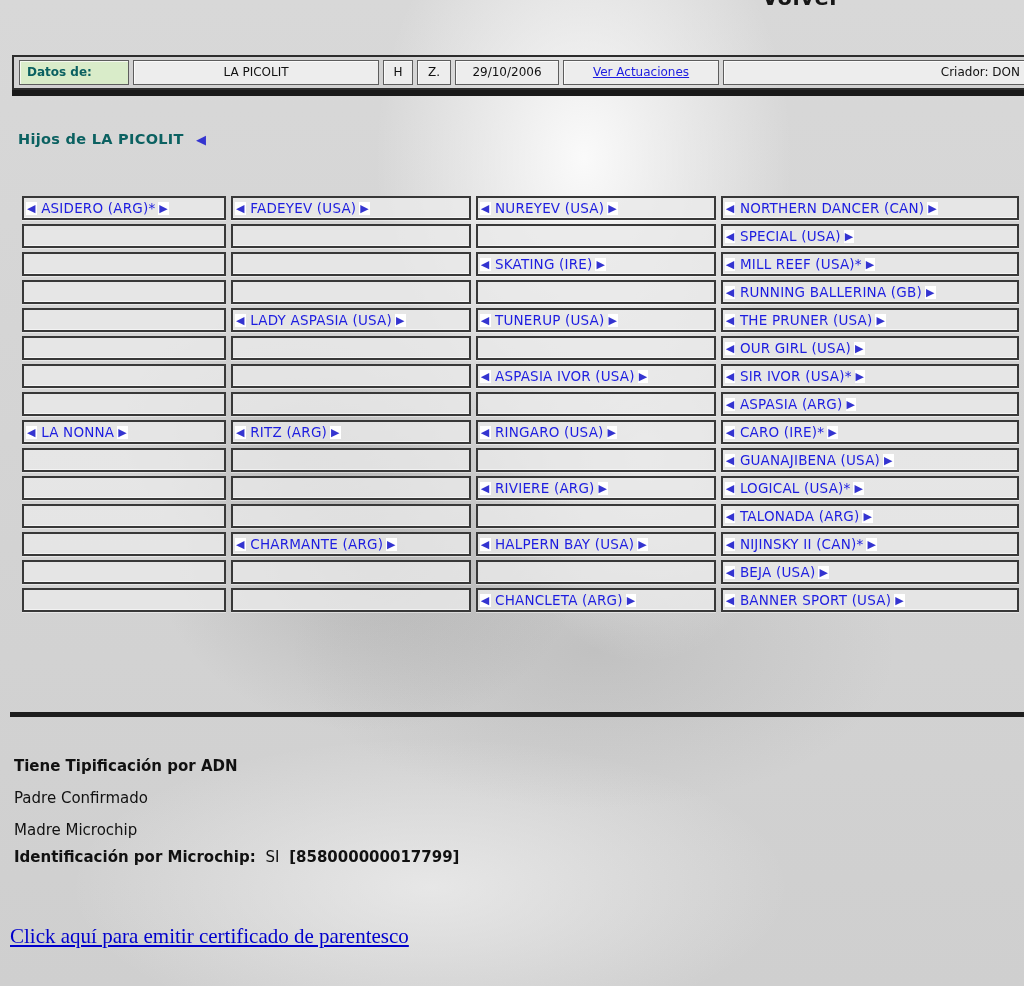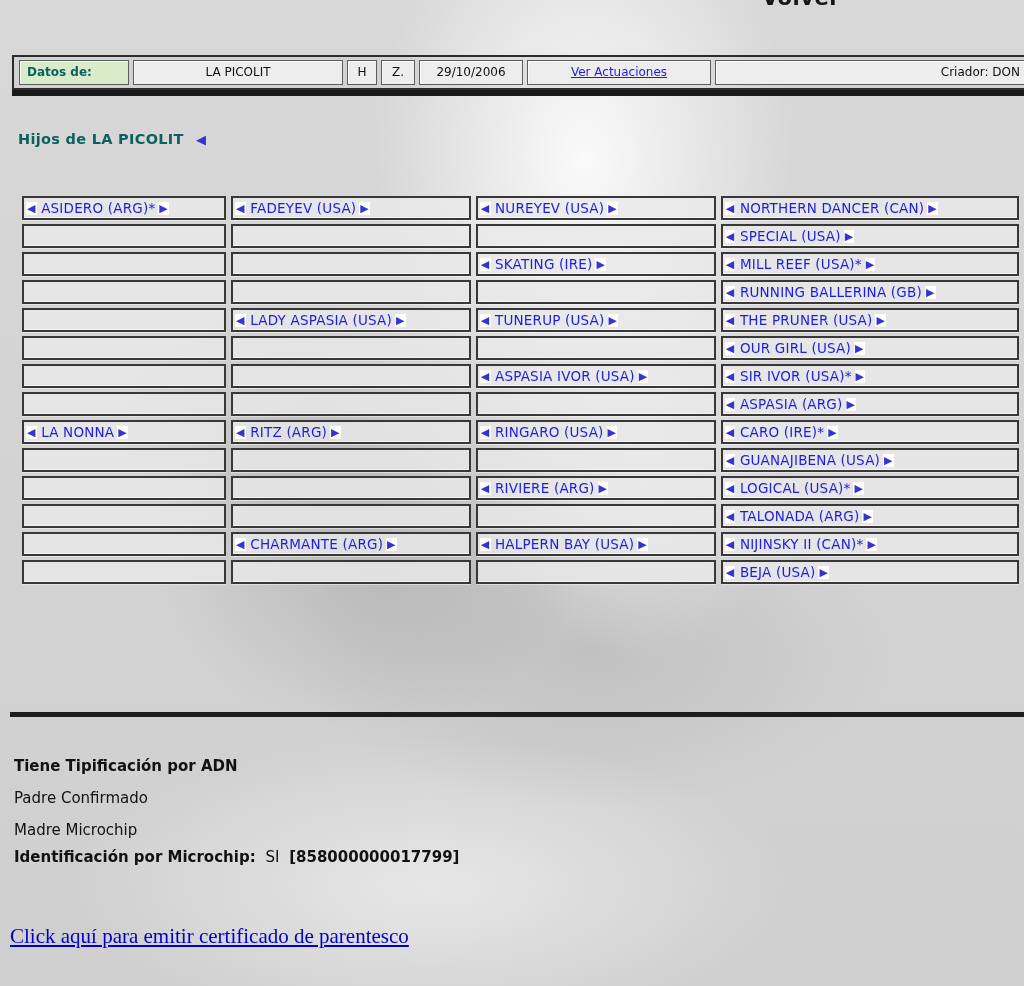--- a/index.html
+++ b/index.html
@@ -32,25 +32,25 @@
     border:2px solid #2c2c2c; background:rgba(200,200,200,.35);
     display:flex; align-items:center; gap:4px; padding:3px 5px;
   }
   .hcell {
     background:#ededed; border:1px solid #5d5d5d;
     box-shadow:inset 1px 1px 0 rgba(255,255,255,.7);
     height:25px; line-height:23px; font-size:12px; color:#111;
     text-align:center; white-space:nowrap; overflow:hidden; flex:0 0 auto;
   }
   .hcell.datos { width:110px; background:#d9ecc9; color:#0b6161; font-weight:bold; text-align:left; padding-left:7px; }
-  .hcell.name  { width:210px; }
+  .hcell.name  { width:246px; }
   .hcell.sex   { width:30px; }
   .hcell.zone  { width:34px; }
   .hcell.date  { width:104px; }
-  .hcell.ver   { width:184px; }
+  .hcell.ver   { width:156px; }
   .hcell.criador { flex:1 1 auto; text-align:right; padding-right:6px; }
   .hlink { color:#1d1de0; text-decoration:underline; cursor:pointer; }
   .header-underline { position:absolute; left:12px; top:90px; width:1012px; height:6px; background:#191919; }
 
   
   .section-title {
     position:absolute; left:18px; top:131px;
     font-size:14.5px; font-weight:bold; color:#0b6161; letter-spacing:.3px;
   }
   .tri-plain { color:#3434d0; font-size:13px; margin-left:7px; cursor:pointer; }
@@ -213,20 +213,26 @@
           <td><span class="tri">◀</span><a class="horse-link">&nbsp;CHARMANTE (ARG)</a><span class="tri">▶</span></td>
           <td><span class="tri">◀</span><a class="horse-link">&nbsp;HALPERN BAY (USA)</a><span class="tri">▶</span></td>
           <td><span class="tri">◀</span><a class="horse-link">&nbsp;NIJINSKY II (CAN)*</a><span class="tri">▶</span></td>
         </tr>
         <tr>
           <td></td>
           <td></td>
           <td></td>
           <td><span class="tri">◀</span><a class="horse-link">&nbsp;BEJA (USA)</a><span class="tri">▶</span></td>
         </tr>
+        <tr>
+          <td></td>
+          <td></td>
+          <td><span class="tri">◀</span><a class="horse-link">&nbsp;CHANCLETA (ARG)</a><span class="tri">▶</span></td>
+          <td><span class="tri">◀</span><a class="horse-link">&nbsp;BANNER SPORT (USA)</a><span class="tri">▶</span></td>
+        </tr>
       </tbody>
   </table>
   <div class="table-underline"></div>
 
   <div class="detail bold adn">Tiene Tipificación por ADN</div>
   <div class="detail padre">Padre Confirmado</div>
   <div class="detail madre">Madre Microchip</div>
   <div class="detail micro">
     <span class="b">Identificación por Microchip:</span>
     <span>SI</span>

